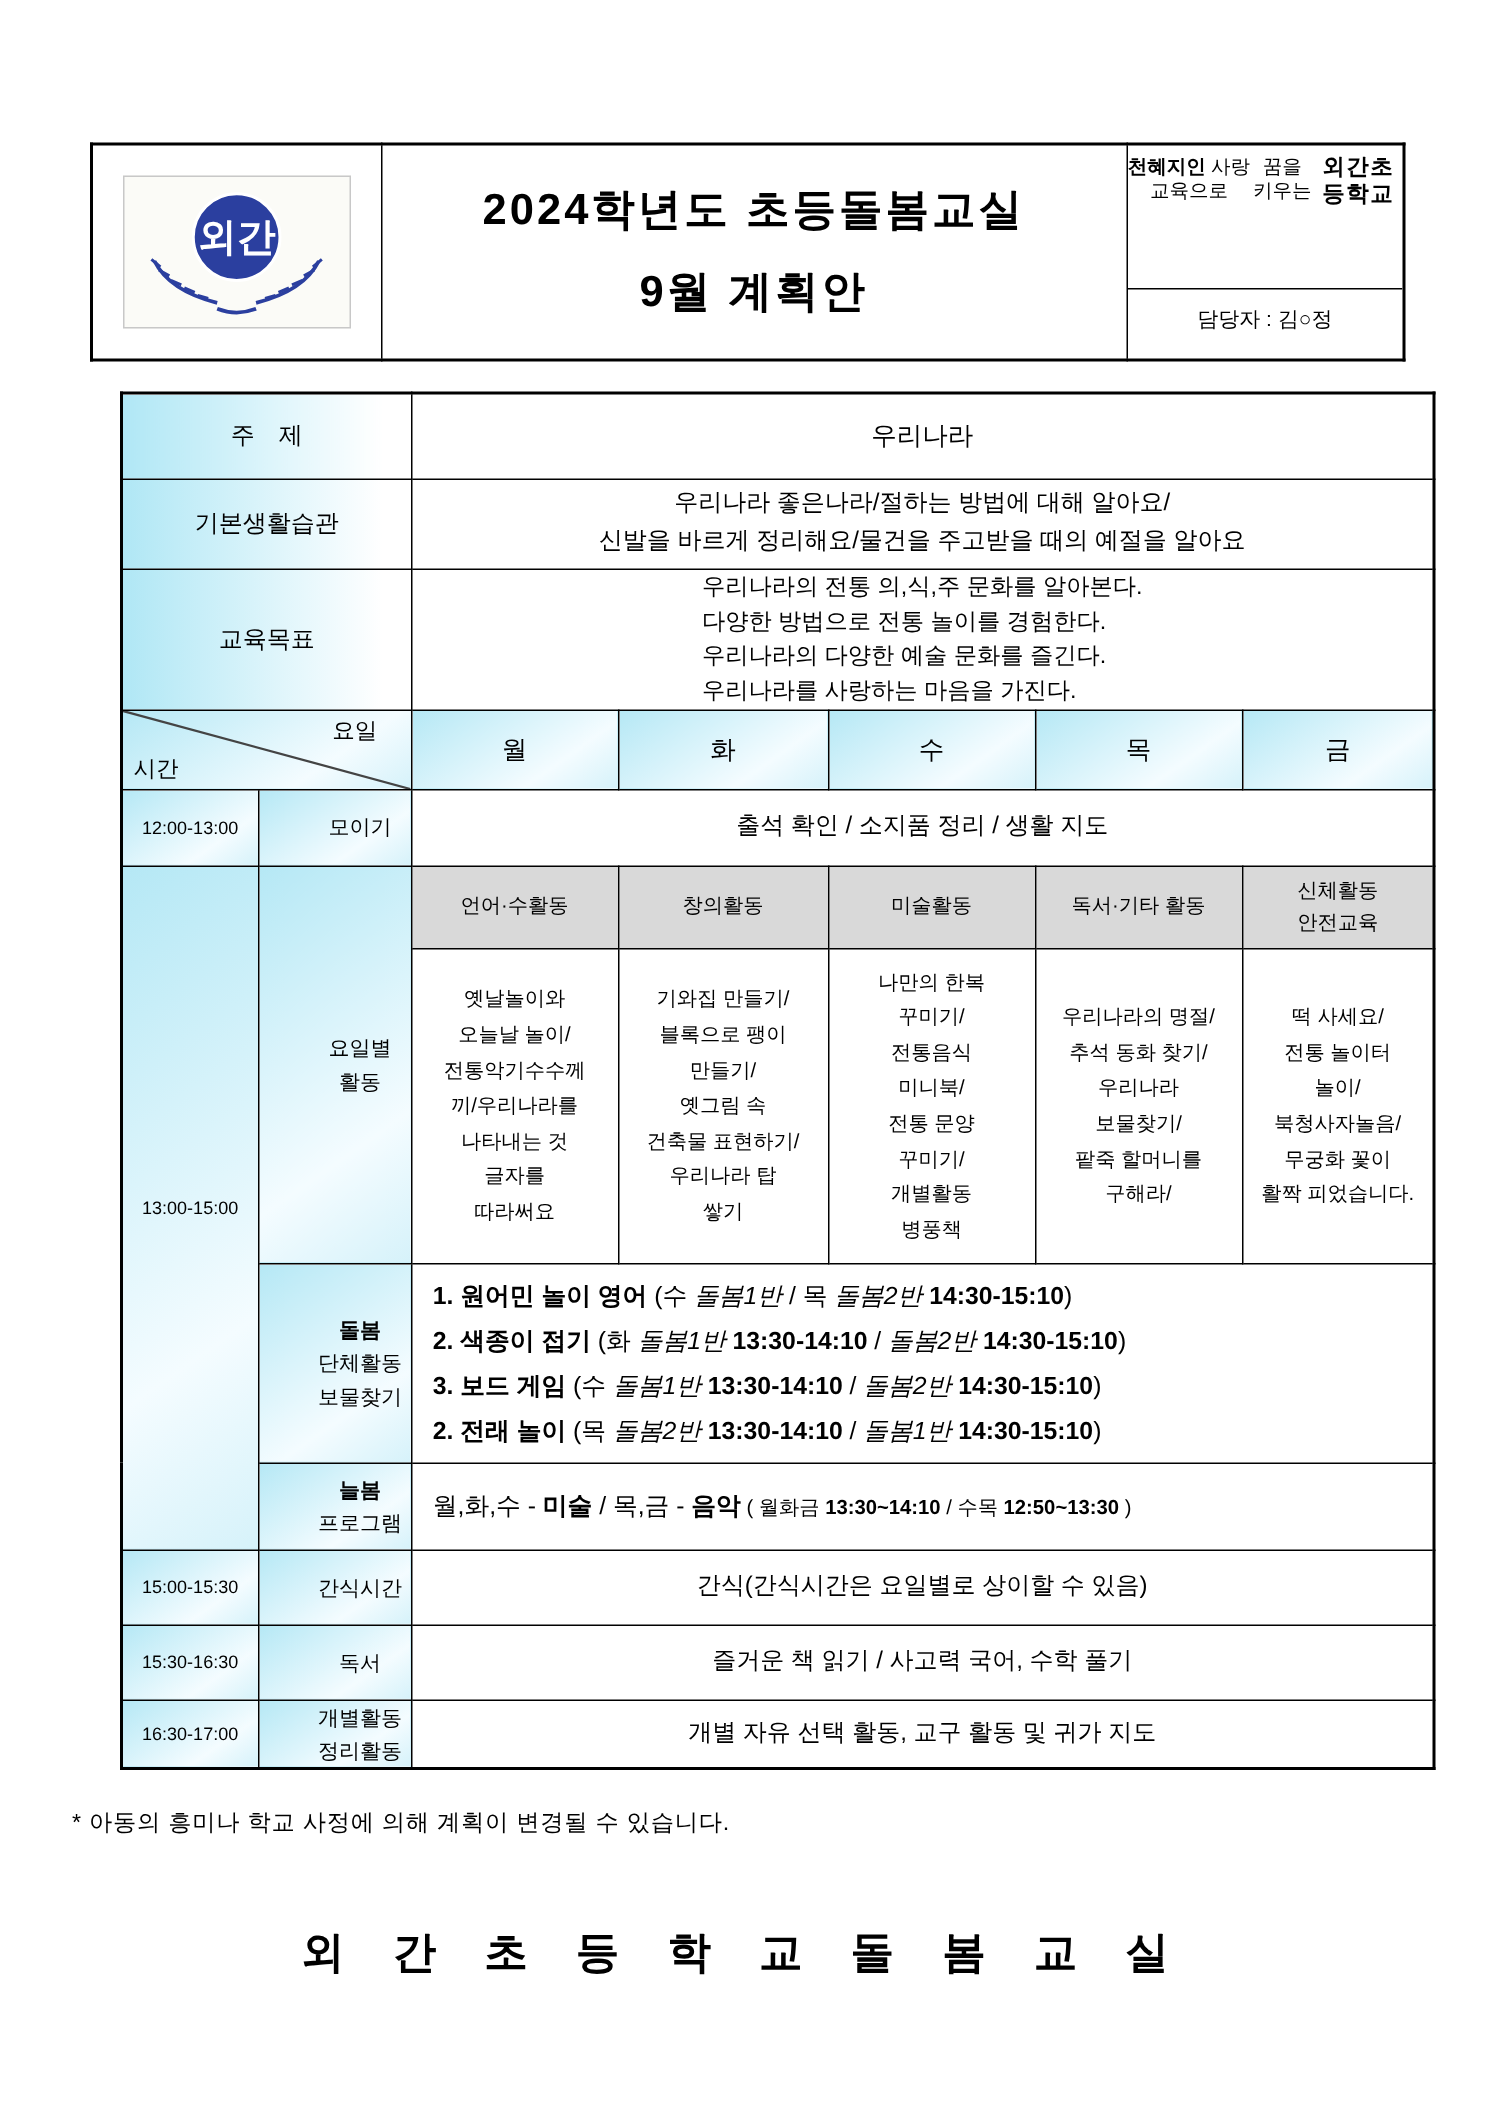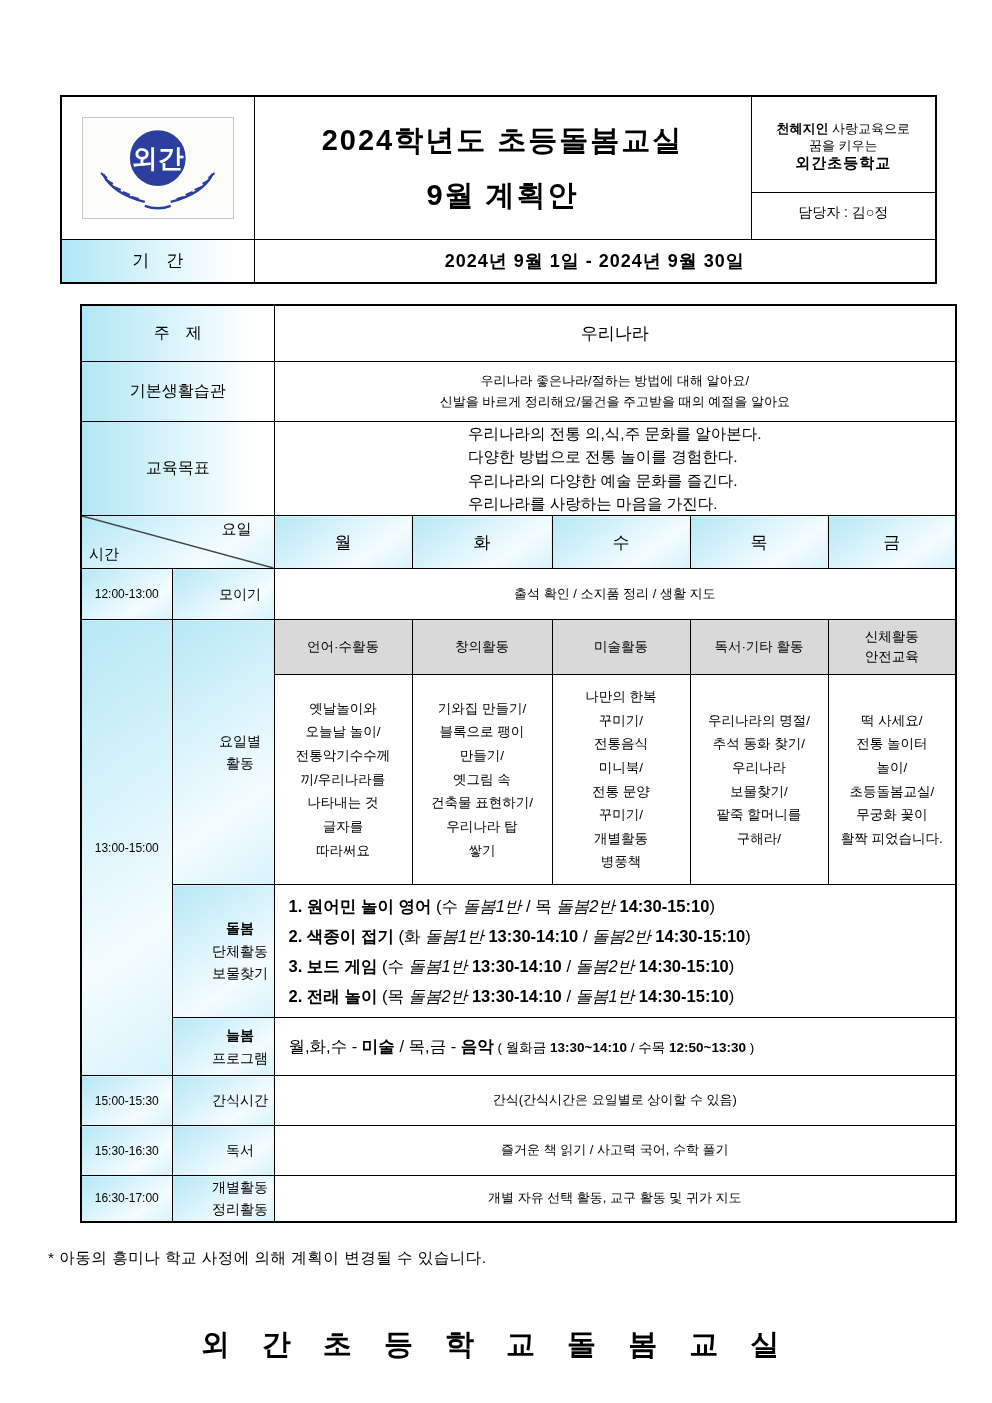--- a/index.html
+++ b/index.html
@@ -25,32 +25,32 @@
 
   
   .logo-cell { padding: 20px; }
   .logo-frame { width: 100%; height: 102px; border: 1px solid #c8c8c8; background: #fbfbf7;
                 display: flex; align-items: center; justify-content: center; }
   .title-cell { text-align: center; }
   .title-l { font-size: 29px; font-weight: bold; letter-spacing: 2px; line-height: 1.0; }
   .title-l + .title-l { margin-top: 26px; }
   .rightbox-cell { padding: 0; }
   .motto-box { height: 90px; border-bottom: 1px solid #000; text-align: center;
-               display: flex; flex-direction: column; justify-content: center; gap: 0;
+               display: flex; justify-content: center; gap: 0;
                font-size: 13px; line-height: 1.25; }
   .motto-bold { font-weight: bold; }
   .school-name { font-size: 15px; font-weight: bold; letter-spacing: 1px; }
   .manager-box { height: 41px; display: flex; align-items: center; justify-content: center; font-size: 14px; }
   .period-label { font-size: 17px; }
   .period-value { font-size: 18px; font-weight: 600; letter-spacing: 1px; }
 
   
   .label  { font-size: 16px; }
   .value-lg { font-size: 17px; }
-  .body-txt { font-size: 13px; line-height: 1.55; }
+  .body-txt { font-size: 16px; line-height: 1.55; }
   .goal-wrap { text-align: center; }
   .goal-block { display: inline-block; text-align: left; font-size: 15.5px; line-height: 1.5; white-space: pre-line; }
   .day-hd { font-size: 17px; }
   .time-txt { font-size: 12px; letter-spacing: 0px; }
   .cat-txt { font-size: 14px; line-height: 1.6; padding-left: 34px; }
   .cat-bold { font-weight: bold; }
   .gray-hd { font-size: 13.5px; line-height: 1.5; }
   .act-txt { font-size: 13.5px; line-height: 1.75; padding: 4px 2px; }
 
   .prog-cell { padding: 6px 14px; }
@@ -103,24 +103,20 @@
       <div class="title-l">9월 계획안</div>
     </td>
     <td class="rightbox-cell">
       <div class="motto-box">
         <div><span class="motto-bold">천혜지인</span><span> 사랑교육으로</span></div>
         <div>꿈을 키우는</div>
         <div class="school-name">외간초등학교</div>
       </div>
       <div class="manager-box">담당자 : 김○정</div>
     </td>
-  </tr>
-  <tr style="height:43px">
-    <td class="hdw c period-label">기　간</td>
-    <td class="c period-value" colspan="2">2024년 9월 1일 - 2024년 9월 30일</td>
   </tr>
 </tbody>
   </table>
 
 <table class="main-table">
   <colgroup>
     <col style="width:91px">
       <col style="width:102px">
     <col style="width:138px">
       <col style="width:140px">
@@ -209,21 +205,21 @@
 병풍책</td>
     <td class="c act-txt pre">우리나라의 명절/
 추석 동화 찾기/
 우리나라
 보물찾기/
 팥죽 할머니를
 구해라/</td>
     <td class="c act-txt pre">떡 사세요/
 전통 놀이터
 놀이/
-초등돌봄교실/
+북청사자놀음/
 무궁화 꽃이
 활짝 피었습니다.</td>
   </tr>
 
   <tr style="height:130px">
     <td class="hd c cat-txt">
       <div class="cat-bold">돌봄</div>
       <div class="pre">단체활동
 보물찾기</div>
     </td>

